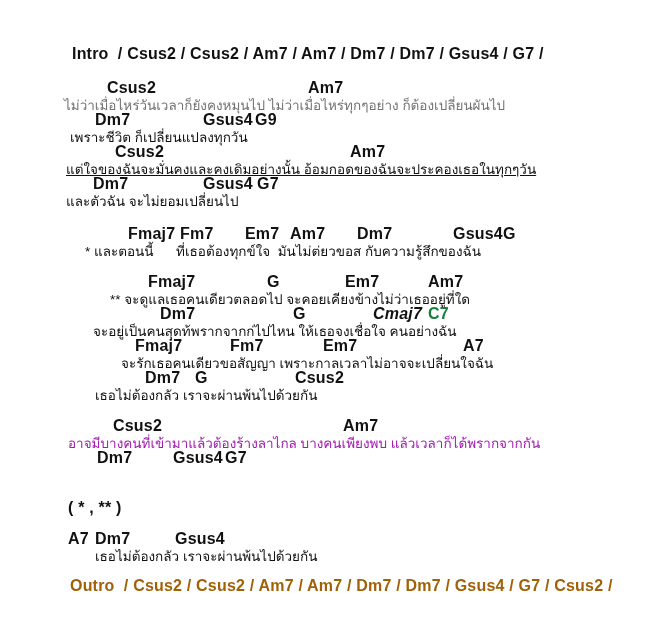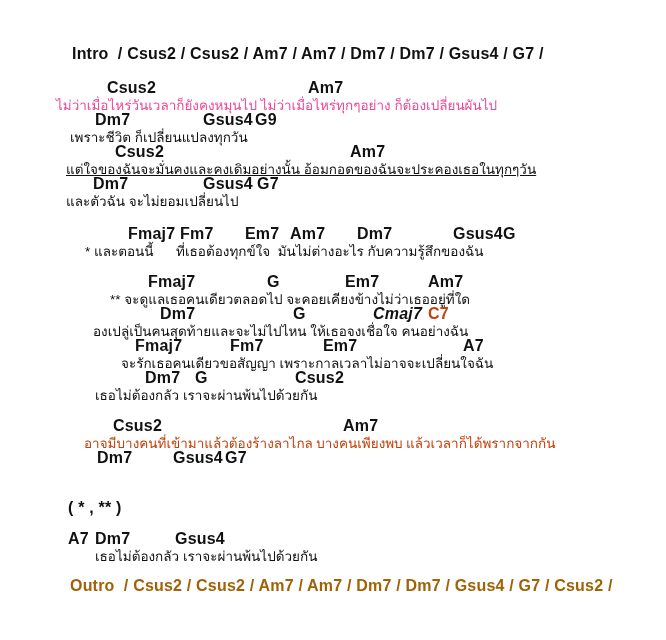--- a/index.html
+++ b/index.html
@@ -29,21 +29,21 @@
 
 <div class="page" id="sheet" style="background: rgb(255, 255, 255);">
     <div class="line heading" style="top: 45px;">
       <span class="seg" style="left: 72px; color: rgb(17, 17, 17);">Intro  / Csus2 / Csus2 / Am7 / Am7 / Dm7 / Dm7 / Gsus4 / G7 /</span>
     </div>
     <div class="line chords" style="top: 79px;">
       <span class="seg" style="left: 107px; color: rgb(17, 17, 17);">Csus2</span>
       <span class="seg" style="left: 308px; color: rgb(17, 17, 17);">Am7</span>
     </div>
     <div class="line lyric" style="top: 94px;">
-      <span class="seg" style="left: 56px; color: #ec4899;">ไม่ว่าเมื่อไหร่วันเวลาก็ยังคงหมุนไป ไม่ว่าเมื่อไหร่ทุกๆอย่าง ก็ต้องเปลี่ยนผันไป</span>
+      <span class="seg" style="left: 64px; color: #737373;">ไม่ว่าเมื่อไหร่วันเวลาก็ยังคงหมุนไป ไม่ว่าเมื่อไหร่ทุกๆอย่าง ก็ต้องเปลี่ยนผันไป</span>
     </div>
     <div class="line chords" style="top: 111px;">
       <span class="seg" style="left: 95px; color: rgb(17, 17, 17);">Dm7</span>
       <span class="seg" style="left: 203px; color: rgb(17, 17, 17);">Gsus4</span>
       <span class="seg" style="left: 255px; color: rgb(17, 17, 17);">G9</span>
     </div>
     <div class="line lyric" style="top: 126px;">
       <span class="seg" style="left: 70px; color: rgb(17, 17, 17);">เพราะชีวิต ก็เปลี่ยนแปลงทุกวัน</span>
     </div>
     <div class="line chords" style="top: 143px;">
@@ -64,39 +64,39 @@
     <div class="line chords" style="top: 225px;">
       <span class="seg" style="left: 128px; color: rgb(17, 17, 17);">Fmaj7</span>
       <span class="seg" style="left: 180px; color: rgb(17, 17, 17);">Fm7</span>
       <span class="seg" style="left: 245px; color: rgb(17, 17, 17);">Em7</span>
       <span class="seg" style="left: 290px; color: rgb(17, 17, 17);">Am7</span>
       <span class="seg" style="left: 357px; color: rgb(17, 17, 17);">Dm7</span>
       <span class="seg" style="left: 453px; color: rgb(17, 17, 17);">Gsus4</span>
       <span class="seg" style="left: 503px; color: rgb(17, 17, 17);">G</span>
     </div>
     <div class="line lyric" style="top: 240px;">
-      <span class="seg" style="left: 85px; color: rgb(17, 17, 17);">* และตอนนี้      ที่เธอต้องทุกข์ใจ  มันไม่ต่างอะไร กับความรู้สึกของฉัน</span>
+      <span class="seg" style="left: 85px; color: rgb(17, 17, 17);">* และตอนนี้      ที่เธอต้องทุกข์ใจ  มันไม่ต่ยวขอส กับความรู้สึกของฉัน</span>
     </div>
     <div class="line chords" style="top: 273px;">
       <span class="seg" style="left: 148px; color: rgb(17, 17, 17);">Fmaj7</span>
       <span class="seg" style="left: 267px; color: rgb(17, 17, 17);">G</span>
       <span class="seg" style="left: 345px; color: rgb(17, 17, 17);">Em7</span>
       <span class="seg" style="left: 428px; color: rgb(17, 17, 17);">Am7</span>
     </div>
     <div class="line lyric" style="top: 288px;">
       <span class="seg" style="left: 110px; color: rgb(17, 17, 17);">** จะดูแลเธอคนเดียวตลอดไป จะคอยเคียงข้างไม่ว่าเธออยู่ที่ใด</span>
     </div>
     <div class="line chords" style="top: 305px;">
       <span class="seg" style="left: 160px; color: rgb(17, 17, 17);">Dm7</span>
       <span class="seg" style="left: 293px; color: rgb(17, 17, 17);">G</span>
       <span class="seg" style="left: 373px; color: rgb(17, 17, 17); font-style: italic;">Cmaj7</span>
-      <span class="seg" style="left: 428px; color: #c2410c;">C7</span>
+      <span class="seg" style="left: 428px; color: #15803d;">C7</span>
     </div>
     <div class="line lyric" style="top: 320px;">
-      <span class="seg" style="left: 93px; color: rgb(17, 17, 17);">องเปลู่เป็นคนสุดท้ายและจะไม่ไปไหน ให้เธอจงเชื่อใจ คนอย่างฉัน</span>
+      <span class="seg" style="left: 93px; color: rgb(17, 17, 17);">จะอยู่เป็นคนสุดท้พรากจากก่ไปไหน ให้เธอจงเชื่อใจ คนอย่างฉัน</span>
     </div>
     <div class="line chords" style="top: 337px;">
       <span class="seg" style="left: 135px; color: rgb(17, 17, 17);">Fmaj7</span>
       <span class="seg" style="left: 230px; color: rgb(17, 17, 17);">Fm7</span>
       <span class="seg" style="left: 323px; color: rgb(17, 17, 17);">Em7</span>
       <span class="seg" style="left: 463px; color: rgb(17, 17, 17);">A7</span>
     </div>
     <div class="line lyric" style="top: 352px; margin-left: 28px;">
       <span class="seg" style="left: 93px; color: rgb(17, 17, 17);">จะรักเธอคนเดียวขอสัญญา เพราะกาลเวลาไม่อาจจะเปลี่ยนใจฉัน</span>
     </div>
@@ -106,21 +106,21 @@
       <span class="seg" style="left: 295px; color: rgb(17, 17, 17);">Csus2</span>
     </div>
     <div class="line lyric" style="top: 384px;">
       <span class="seg" style="left: 95px; color: rgb(17, 17, 17);">เธอไม่ต้องกลัว เราจะผ่านพ้นไปด้วยกัน</span>
     </div>
     <div class="line chords" style="top: 417px;">
       <span class="seg" style="left: 113px; color: rgb(17, 17, 17);">Csus2</span>
       <span class="seg" style="left: 343px; color: rgb(17, 17, 17);">Am7</span>
     </div>
     <div class="line lyric" style="top: 432px;">
-      <span class="seg" style="left: 84px; color: #c2410c; font-family: Liberation Serif, serif;">อาจมีบางคนที่เข้ามาแล้วต้องร้างลาไกล บางคนเพียงพบ แล้วเวลาก็ได้พรากจากกัน</span>
+      <span class="seg" style="left: 68px; color: #a21caf;">อาจมีบางคนที่เข้ามาแล้วต้องร้างลาไกล บางคนเพียงพบ แล้วเวลาก็ได้พรากจากกัน</span>
     </div>
     <div class="line chords" style="top: 449px;">
       <span class="seg" style="left: 97px; color: rgb(17, 17, 17);">Dm7</span>
       <span class="seg" style="left: 173px; color: rgb(17, 17, 17);">Gsus4</span>
       <span class="seg" style="left: 225px; color: rgb(17, 17, 17);">G7</span>
     </div>
     <div class="line heading" style="top: 499px;">
       <span class="seg" style="left: 68px; color: rgb(17, 17, 17);">( * , ** )</span>
     </div>
     <div class="line chords" style="top: 530px;">

